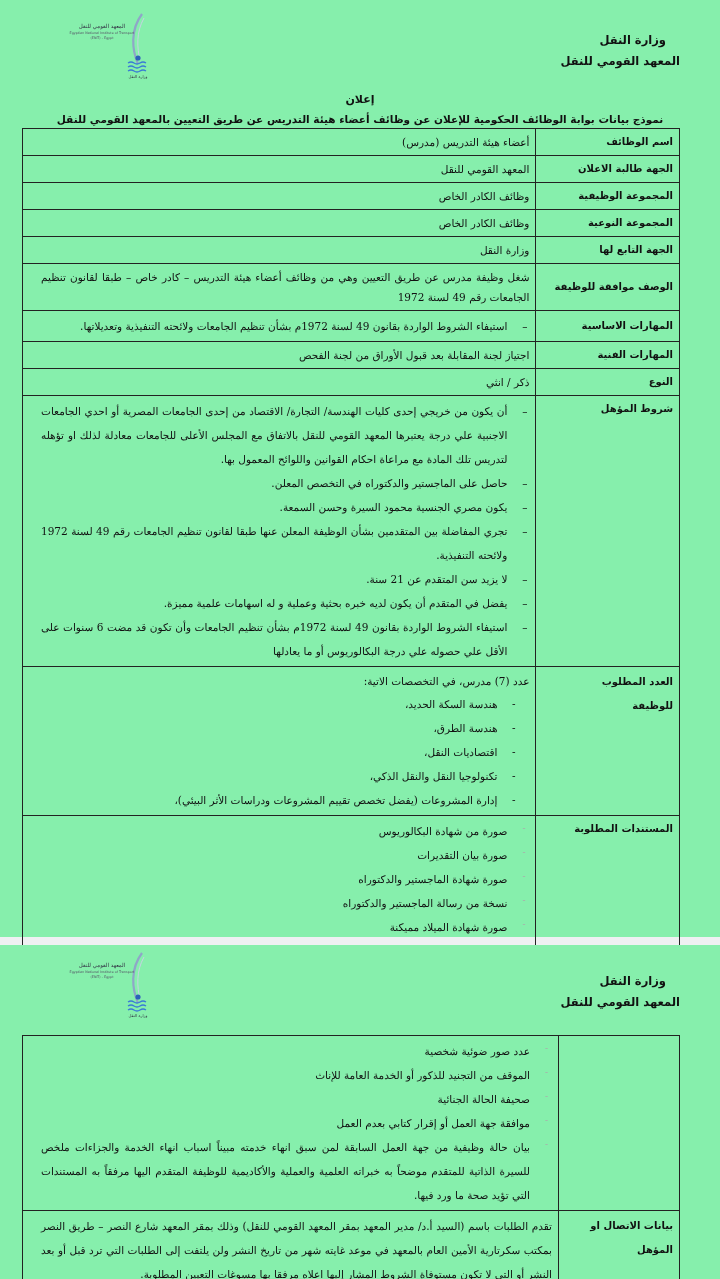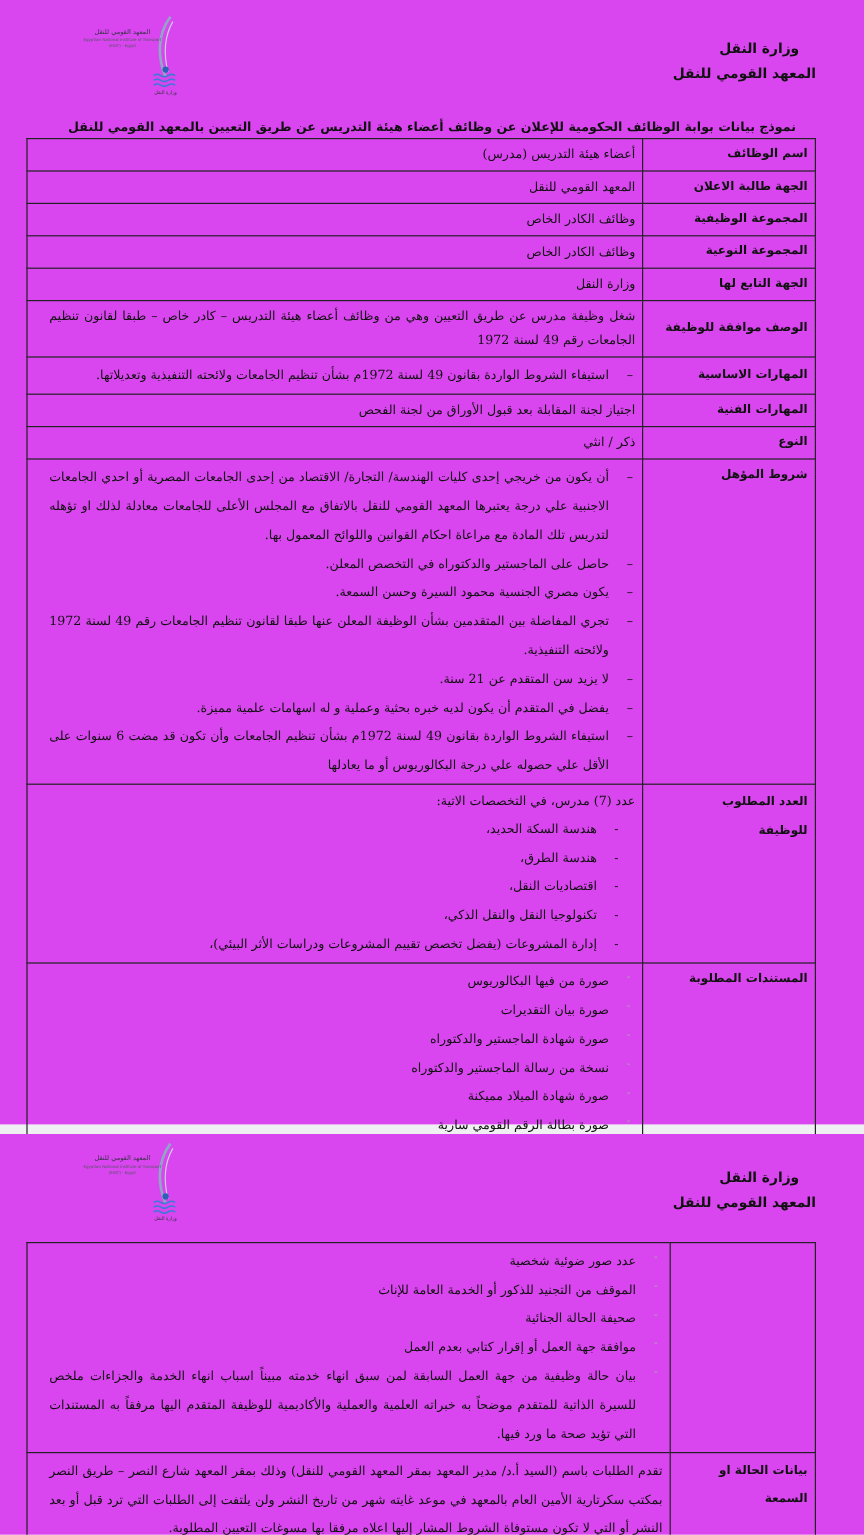--- a/index.html
+++ b/index.html
@@ -4,21 +4,21 @@
 <style>
   html, body { margin: 0; padding: 0; }
   body {
     width: 720px; height: 1279px; overflow: hidden;
     background: #ffffff;
     font-family: "DejaVu Serif", "Liberation Serif", serif;
     color: #111;
   }
   .page {
     position: relative;
-    background: #d946ef;
+    background: #86efac;
     width: 720px;
   }
   .page1 { height: 937px; }
   .gap { height: 8px; background: #eef0f2; }
   .page2 { height: 334px; }
 
   .hdr { position: relative; height: 80px; }
   .hdr .ministry {
     position: absolute; right: 40px; top: 30px;
     direction: rtl; text-align: right;
@@ -26,21 +26,21 @@
   }
   .hdr .ministry .l1 { padding-right: 14px; }
   .logo {
     position: absolute; left: 60px; top: 12px; width: 110px; height: 70px;
   }
   .page2 .hdr .logo { top: 6px; }
   .page2 .hdr .ministry { top: 26px; }
 
   .titles { direction: rtl; text-align: center; font-family: "DejaVu Sans", sans-serif; font-weight: bold; }
   .titles .t1 { font-size: 11px; margin-top: 10px; height: 20px; line-height: 20px; }
-  .titles .t2 { font-size: 10.5px; height: 18px; line-height: 18px; margin-top: 17px; }
+  .titles .t2 { font-size: 10.5px; height: 18px; line-height: 18px; }
 
   table.grid {
     direction: rtl;
     border-collapse: collapse;
     width: 658px;
     margin-left: 22px;
     font-size: 10.5px;
   }
   table.grid td {
     border: 1.2px solid #222;
@@ -87,20 +87,21 @@
         <text x="78" y="66" font-size="4" font-family="DejaVu Sans, sans-serif" fill="#334" text-anchor="middle">وزارة النقل</text>
       </svg>
     </div>
     <div class="ministry">
       <div class="l1">وزارة النقل</div>
       <div>المعهد القومي للنقل</div>
     </div>
   </div>
 
   <div class="titles">
+    <div class="t1">إعلان</div>
     <div class="t2">نموذج بيانات بوابة الوظائف الحكومية للإعلان عن وظائف أعضاء هيئة التدريس عن طريق التعيين بالمعهد القومي للنقل</div>
   </div>
 
   <table class="grid">
     <tbody>
         <tr>
       <td class="lbl">اسم الوظائف</td>
       <td class="val">أعضاء هيئة التدريس (مدرس)</td>
     </tr>
     <tr>
@@ -166,21 +167,21 @@
           <li>اقتصاديات النقل،</li>
           <li>تكنولوجيا النقل والنقل الذكي،</li>
           <li>إدارة المشروعات (يفضل تخصص تقييم المشروعات ودراسات الأثر البيئي)،</li>
         </ul>
       </td>
     </tr>
     <tr>
       <td class="lbl top">المستندات المطلوبة</td>
       <td class="val">
         <ul class="dash faint">
-          <li>صورة من فيها البكالوريوس</li>
+          <li>صورة من شهادة البكالوريوس</li>
           <li>صورة بيان التقديرات</li>
           <li>صورة شهادة الماجستير والدكتوراه</li>
           <li>نسخة من رسالة الماجستير والدكتوراه</li>
           <li>صورة شهادة الميلاد مميكنة</li>
           <li>صورة بطالة الرقم القومي سارية</li>
         </ul>
       </td>
     </tr>
   </tbody>
     </table>
@@ -219,20 +220,20 @@
           <li>عدد صور ضوئية شخصية</li>
           <li>الموقف من التجنيد للذكور أو الخدمة العامة للإناث</li>
           <li>صحيفة الحالة الجنائية</li>
           <li>موافقة جهة العمل أو إقرار كتابي بعدم العمل</li>
           <li>بيان حالة وظيفية من جهة العمل السابقة لمن سبق انهاء خدمته مبيناً اسباب انهاء الخدمة والجزاءات ملخص للسيرة الذاتية للمتقدم موضحاً به خبراته العلمية والعملية والأكاديمية للوظيفة المتقدم اليها مرفقاً به المستندات التي تؤيد صحة ما ورد فيها.</li>
         </ul>
       </td>
     </tr>
     <tr>
       <td class="lbl top">
-        <div style="line-height:24px">بيانات الحالة او</div>
-        <div style="line-height:24px">السمعة</div>
+        <div style="line-height:24px">بيانات الاتصال او</div>
+        <div style="line-height:24px">المؤهل</div>
       </td>
       <td class="val" style="line-height:24px">تقدم الطلبات باسم (السيد أ.د/ مدير المعهد بمقر المعهد القومي للنقل) وذلك بمقر المعهد شارع النصر – طريق النصر بمكتب سكرتارية الأمين العام بالمعهد في موعد غايته شهر من تاريخ النشر ولن يلتفت إلى الطلبات التي ترد قبل أو بعد النشر أو التي لا تكون مستوفاة الشروط المشار إليها اعلاه مرفقا بها مسوغات التعيين المطلوبة.</td>
     </tr>
   </tbody>
     </table>
 </div>
 
 </body></html>

